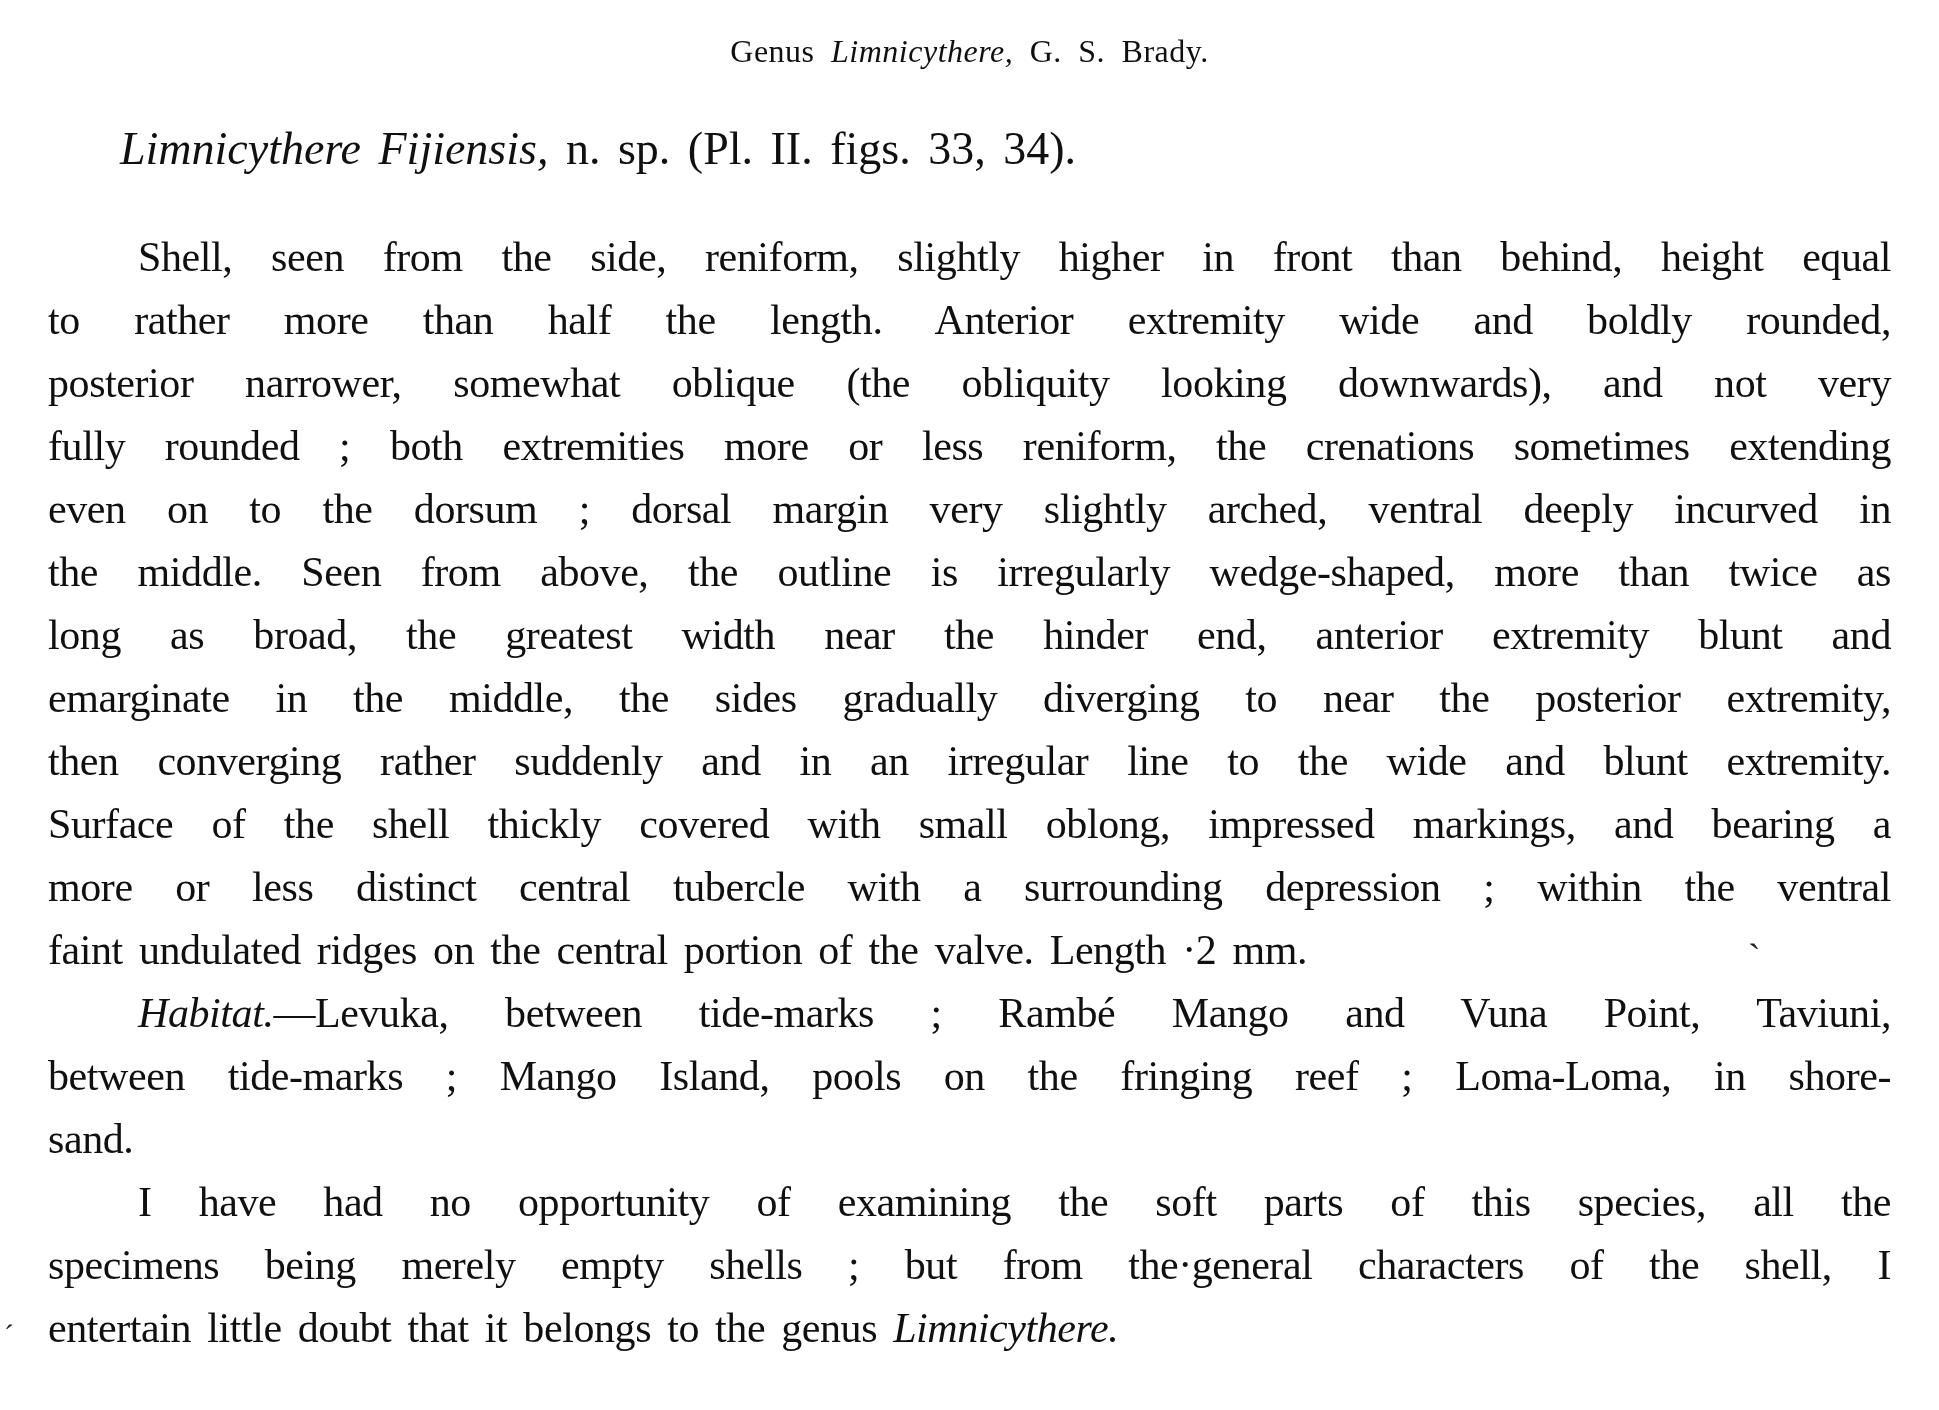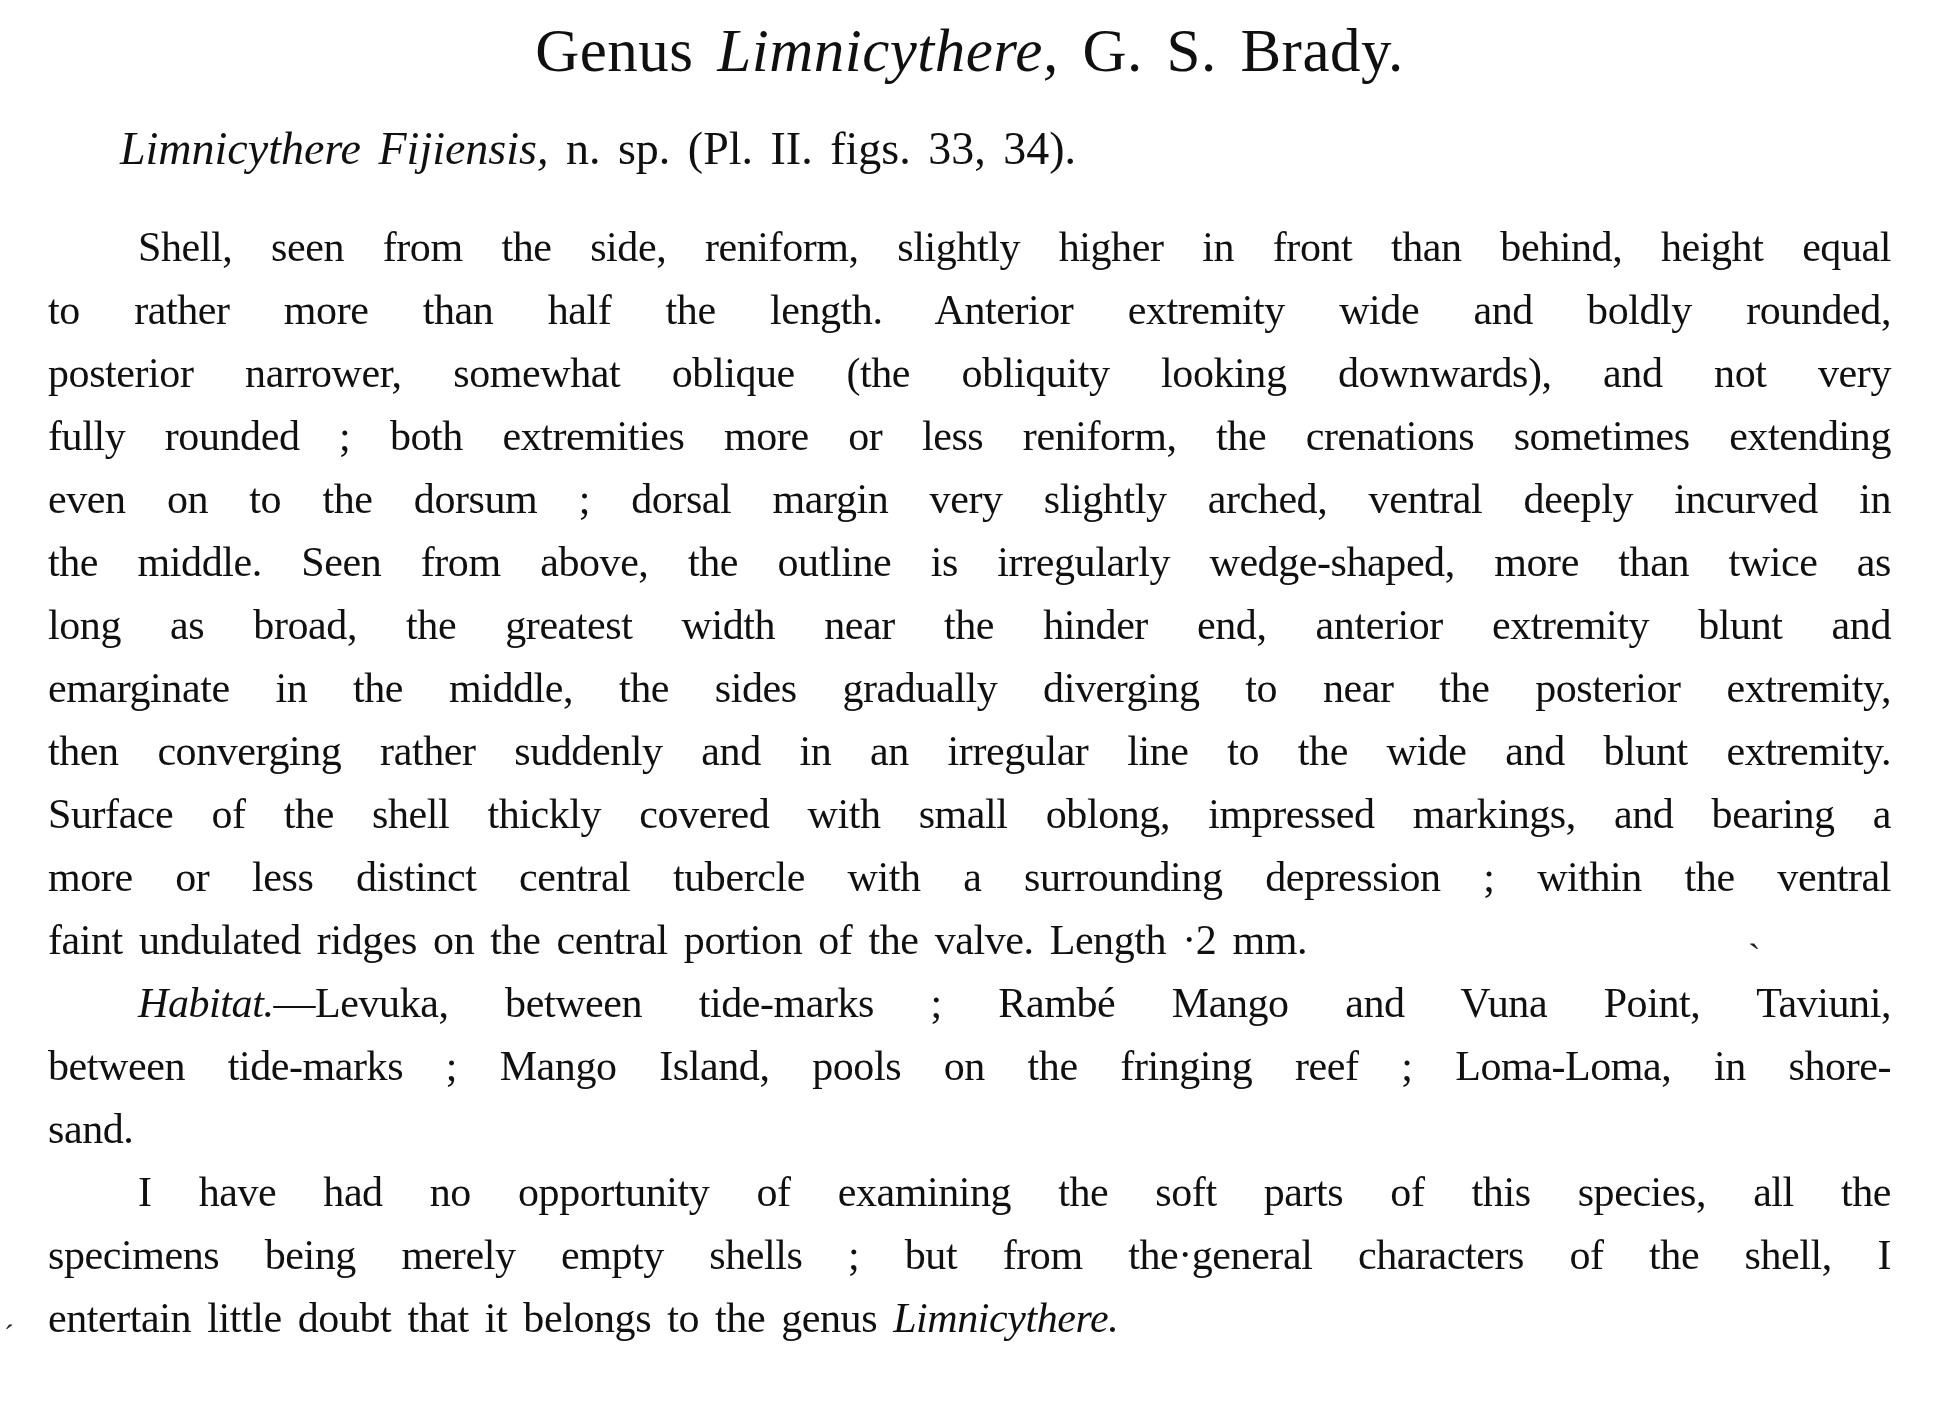--- a/index.html
+++ b/index.html
@@ -12,33 +12,33 @@
     overflow: hidden;
     position: relative;
   }
   .page {
     position: absolute; inset: 0;
     padding: 22px 48px 0 48px;
     box-sizing: border-box;
   }
   .genus-heading {
     text-align: center;
-    font-size: 61px;
+    font-size: 32px;
     line-height: 58px;
     word-spacing: 8px;
     letter-spacing: 0.5px;
   }
   .species-heading {
     font-size: 46px;
     line-height: 58px;
     margin-top: 40px;
     padding-left: 72px;
     word-spacing: 6px;
   }
-  .body-text { margin-top: 38px; }
+  .body-text { margin-top: 48px; }
   .bline {
     font-size: 42px;
     line-height: 63px;
     letter-spacing: -0.01em;
     text-align: justify;
     text-align-last: justify;
   }
   .bline.last { text-align-last: left; word-spacing: 6px; }
   .indent { padding-left: 90px; }
   .it { font-style: italic; }

